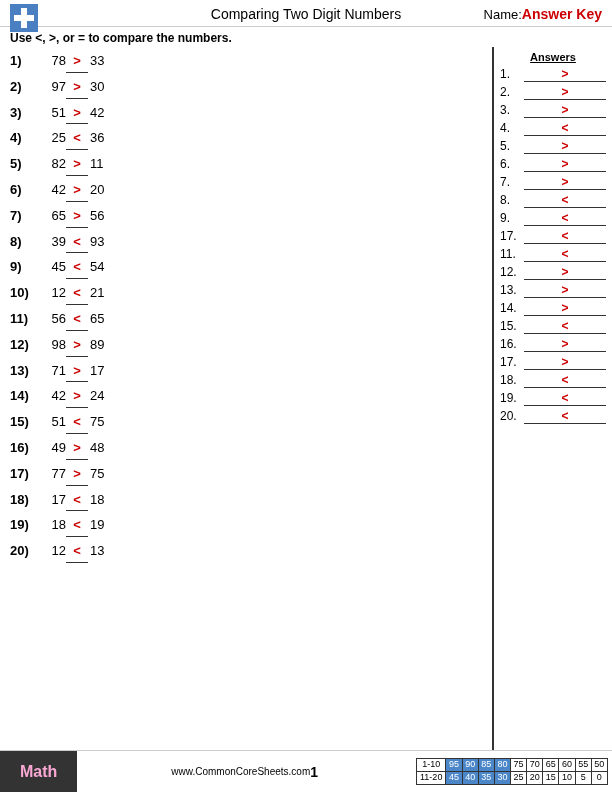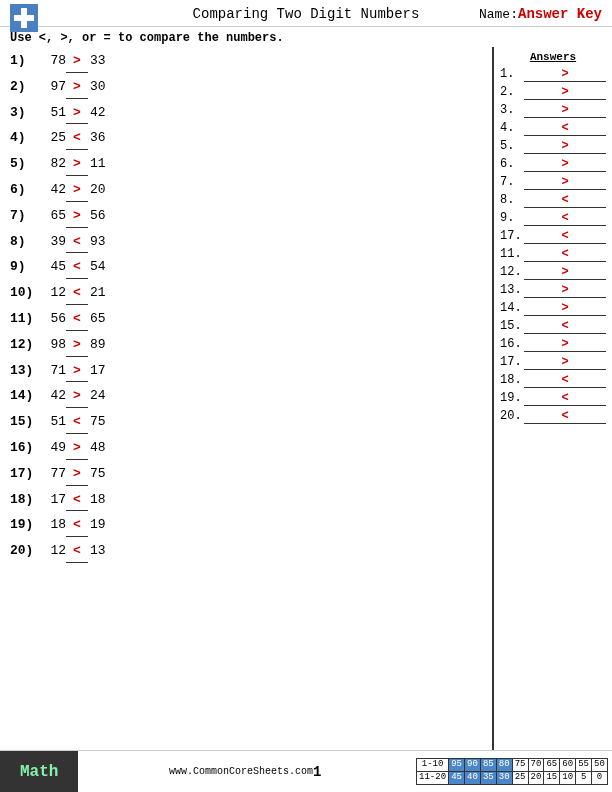--- a/index.html
+++ b/index.html
@@ -10,21 +10,20 @@
       font-size: 13px;
       background: #fff;
       overflow: hidden;
       position: relative;
     }
     .page {
       width: 612px;
       height: 792px;
       position: relative;
       background: #fff;
-      font-family: Liberation Mono, monospace;
     }
     
     .header {
       display: flex;
       align-items: center;
       justify-content: center;
       padding: 6px 10px 4px;
       position: relative;
       border-bottom: 1px solid #ccc;
     }
@@ -141,21 +140,21 @@
       left: 0;
       right: 0;
       height: 42px;
       background: #fff;
       border-top: 1px solid #ccc;
       display: flex;
       align-items: stretch;
     }
     .footer-math-box {
       background: #333;
-      color: #86efac;
+      color: #f9a8d4;
       font-size: 16px;
       font-weight: bold;
       padding: 12px 20px;
       display: flex;
       align-items: center;
       justify-content: center;
     }
     .footer-center {
       flex: 1;
       display: flex;

